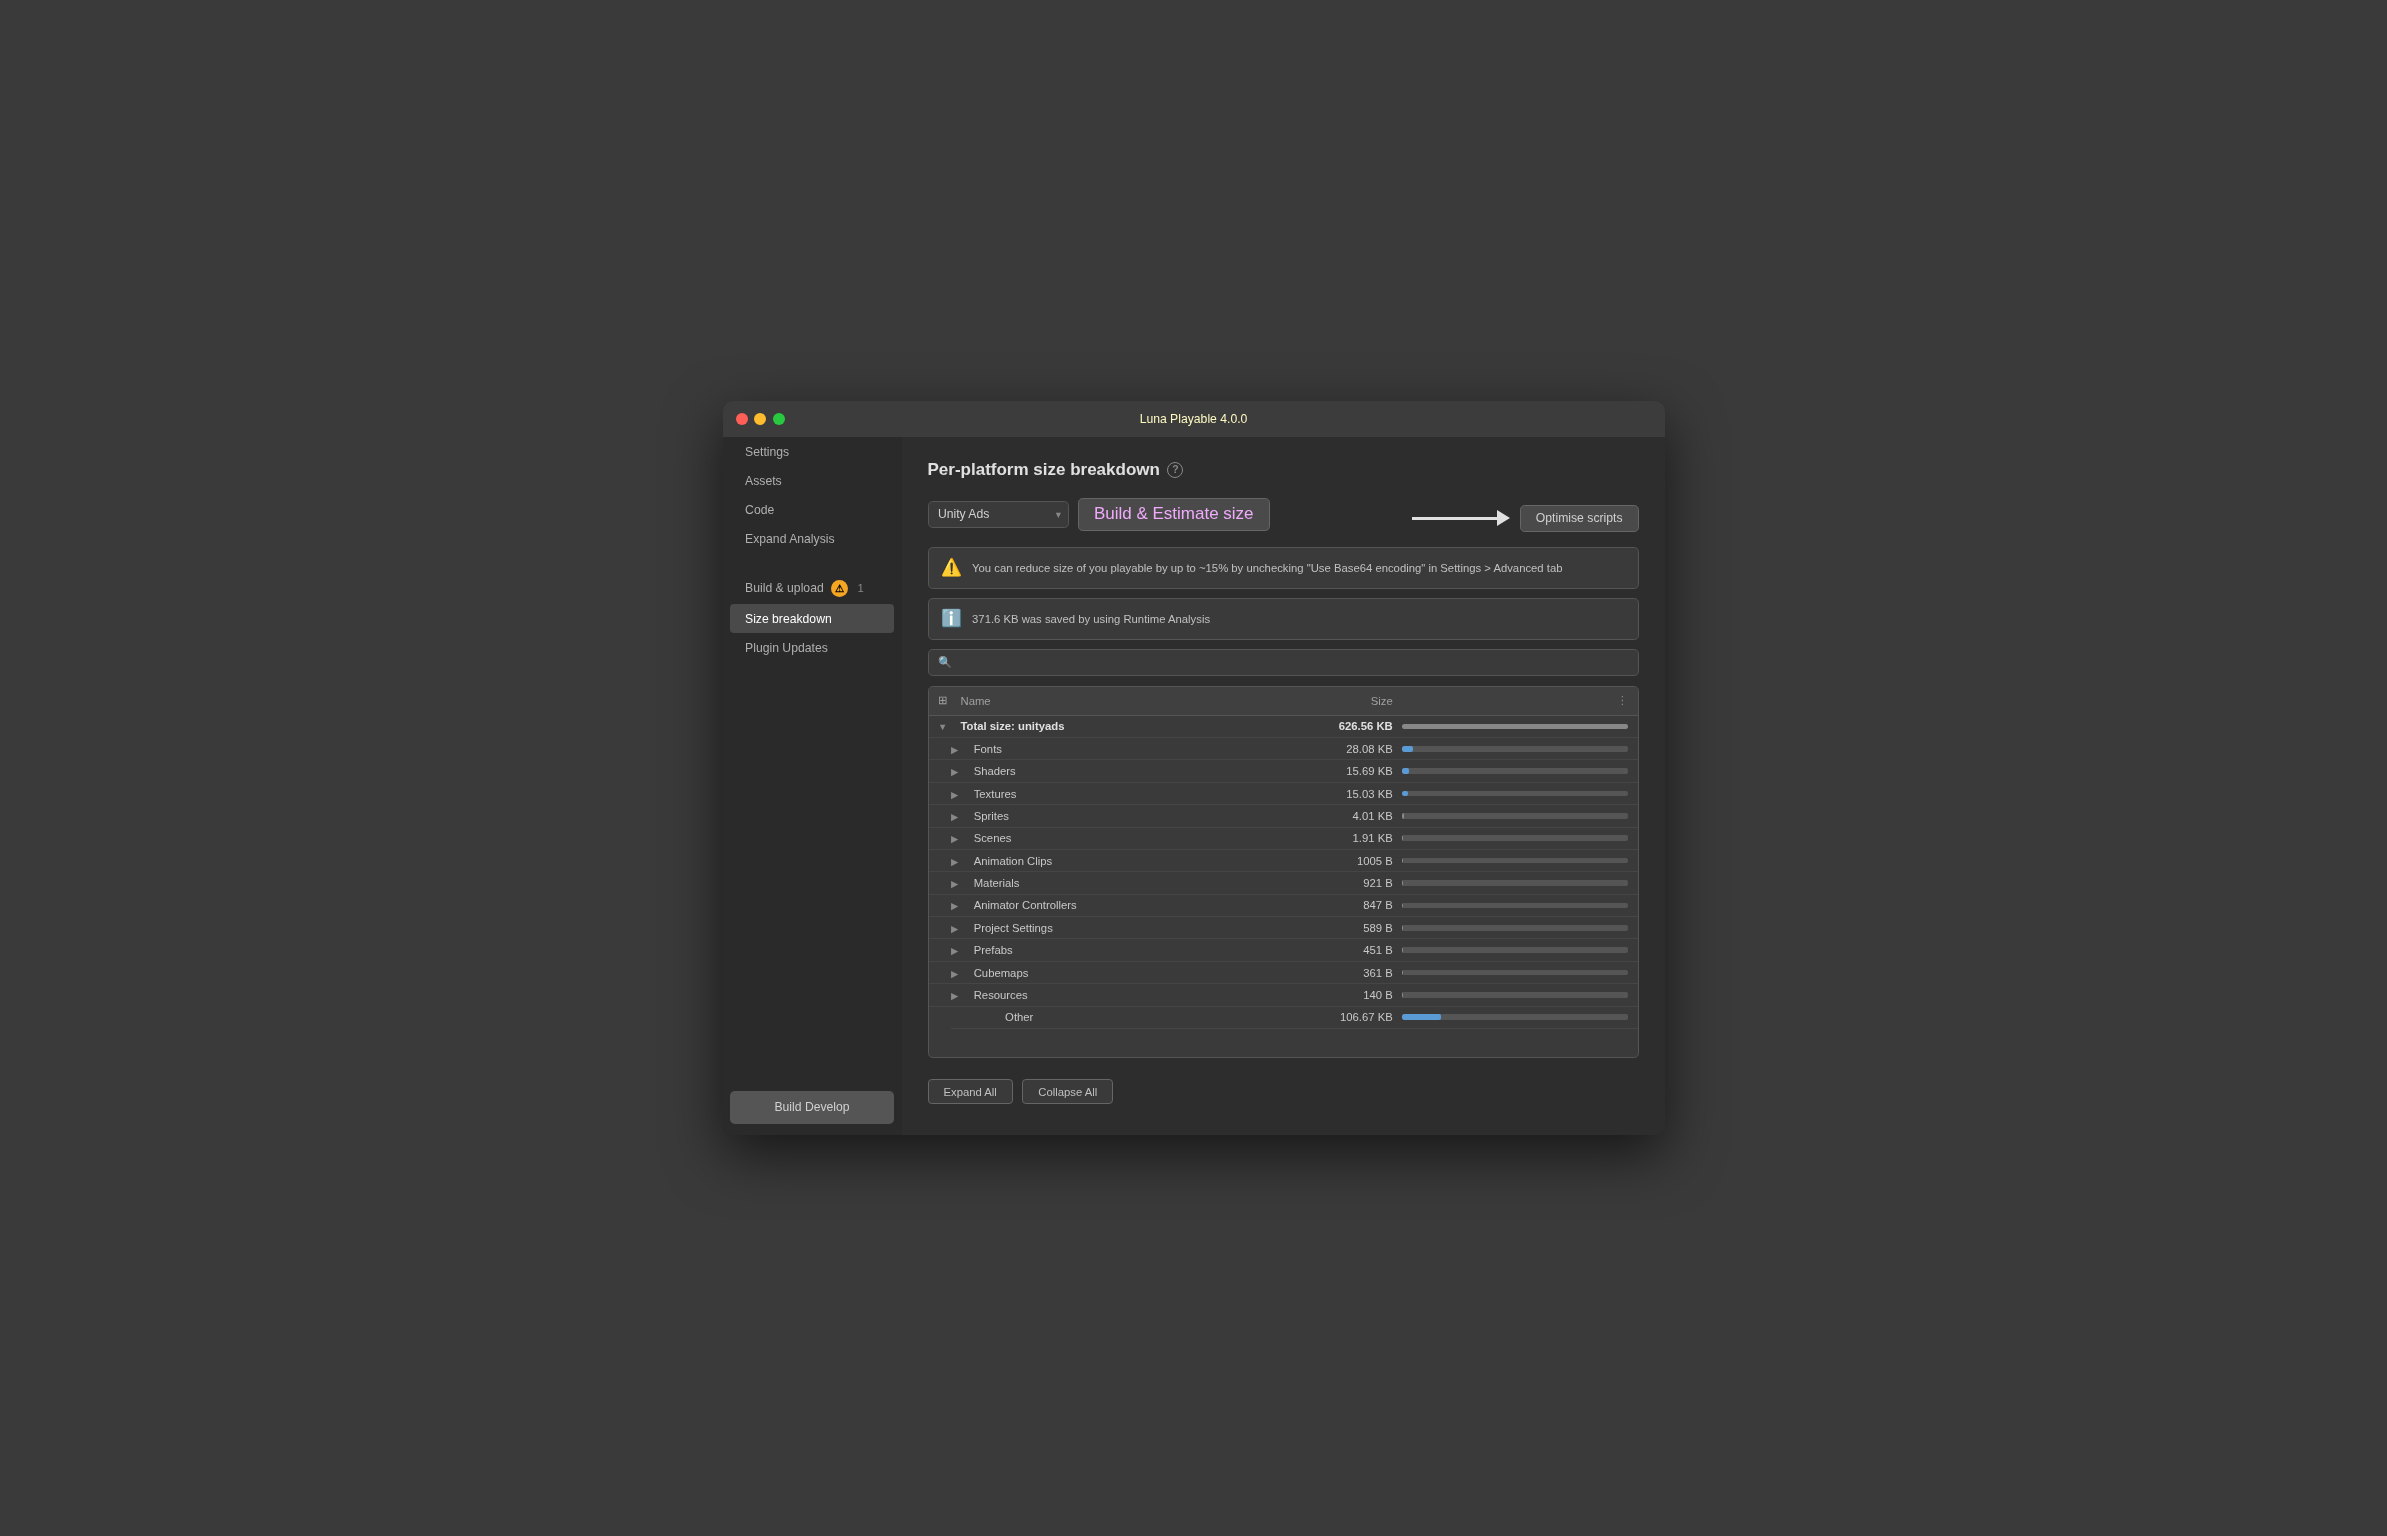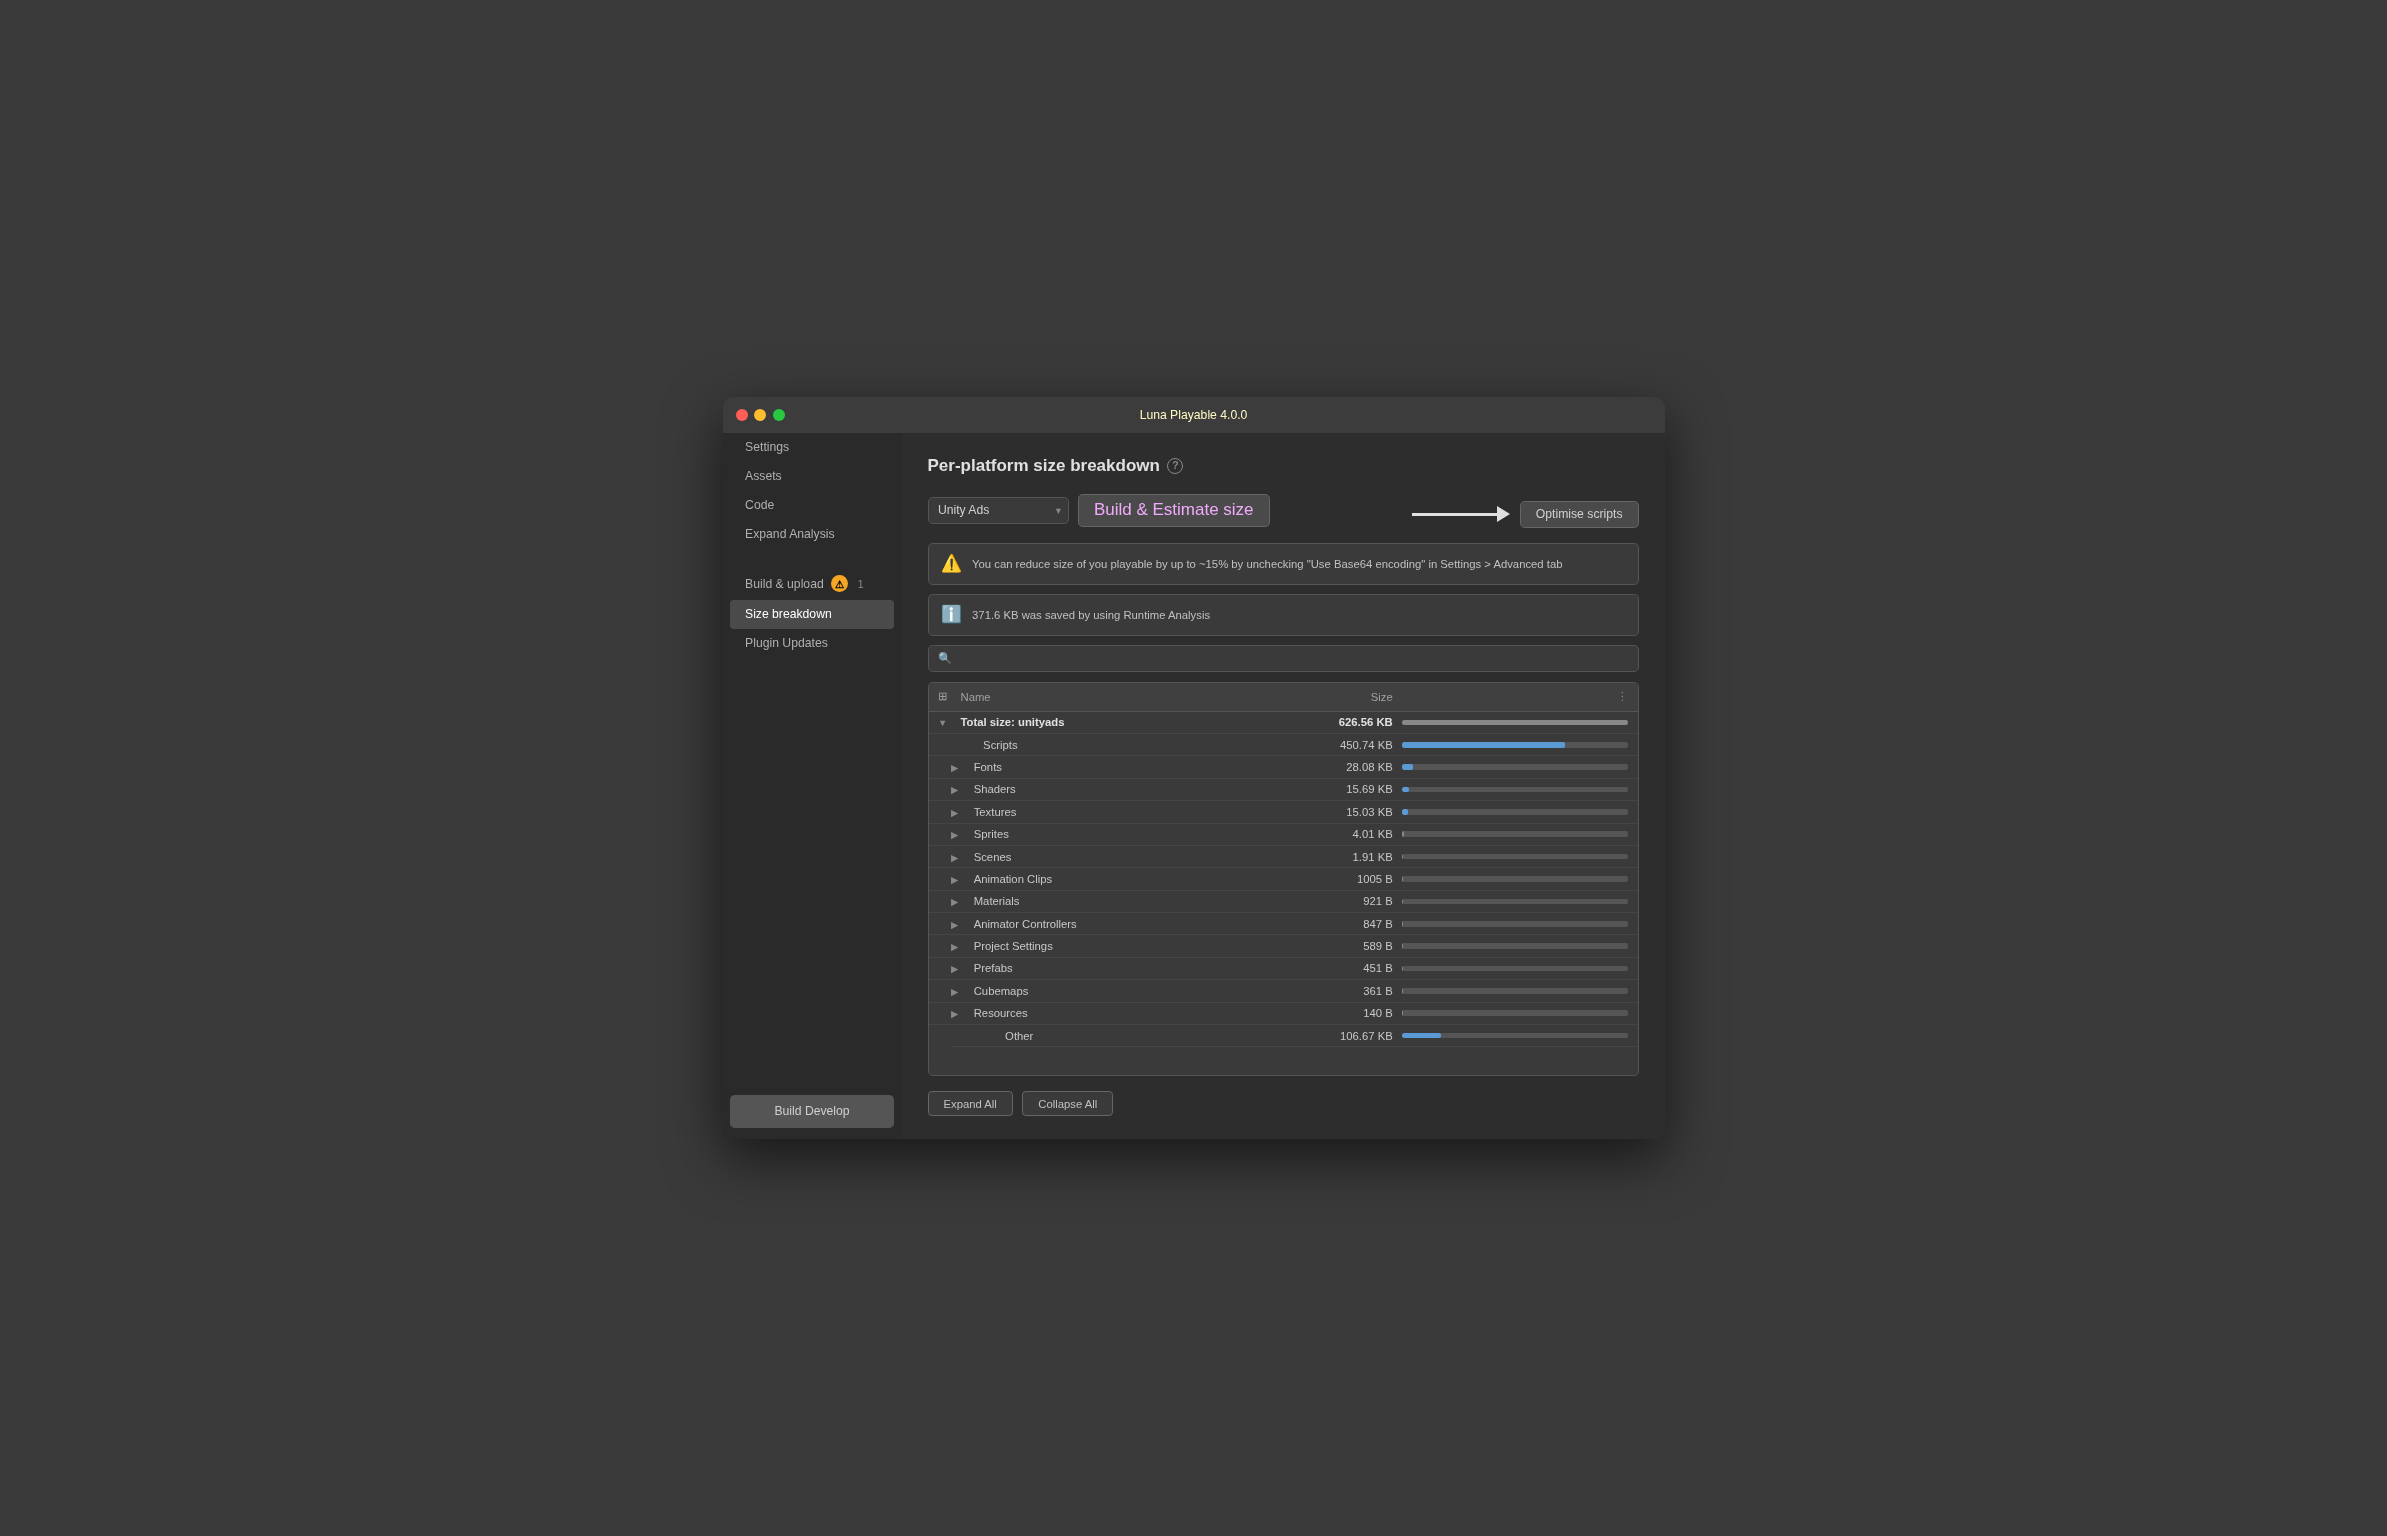--- a/index.html
+++ b/index.html
@@ -331,21 +331,21 @@
     }
     .bar-fill {
       height: 100%;
       border-radius: 1.9px;
     }
     .bar-blue { background: #5b9bd5; }
     .bar-gray { background: #888; }
     .bottom-actions {
       display: flex;
       gap: 9.4px;
-      margin-top: 15px;
+      margin-top: 21px;
     }
     .action-btn {
       background: #3a3a3a;
       border: 0.9px solid #666;
       color: #c0c0c0;
       padding: 5.6px 15px;
       border-radius: 3.8px;
       font-size: 11.3px;
       cursor: pointer;
     }
@@ -464,30 +464,20 @@
           <div class="col-name">Total size: unityads</div>
           <div class="col-size">626.56 KB</div>
           <div class="col-bar">
             <div class="bar-container">
               <div class="bar-fill bar-gray" style="width:100%"></div>
             </div>
           </div>
         </div>
 
 
-        <div class="tree-row" style="padding-left: 32px;">
-          <div class="col-icon"></div>
-          <div class="col-name">Scripts</div>
-          <div class="col-size">450.74 KB</div>
-          <div class="col-bar">
-            <div class="bar-container">
-              <div class="bar-fill bar-blue" style="width:72%"></div>
-            </div>
-          </div>
-        </div>
 
         <div class="tree-row" style="padding-left: 22.6px;">
           <div class="col-icon" style="width:22.6px">
             <span class="expand-arrow">▶</span>
           </div>
           <div class="col-name">Fonts</div>
           <div class="col-size">28.08 KB</div>
           <div class="col-bar">
             <div class="bar-container">
               <div class="bar-fill bar-blue" style="width:5%"></div>

